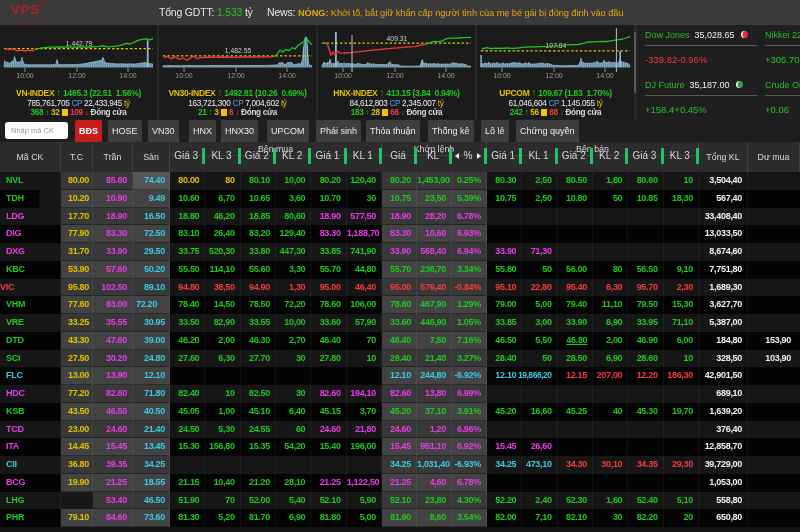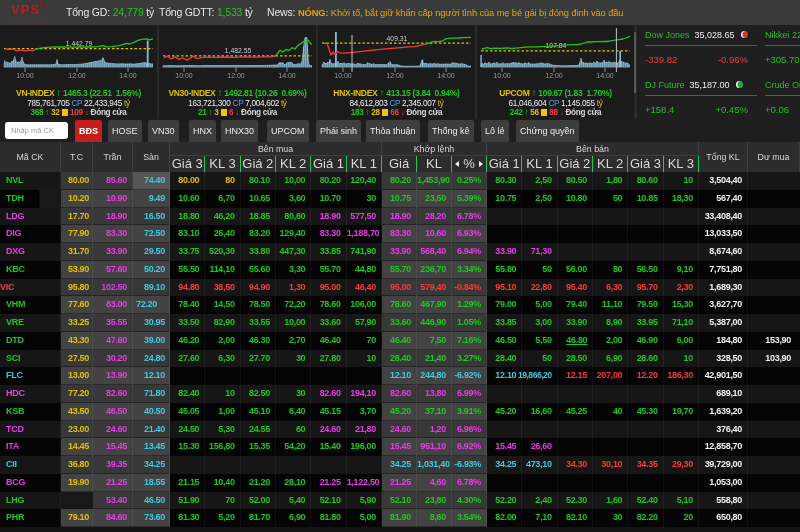--- a/index.html
+++ b/index.html
@@ -27,59 +27,58 @@
 
 
 #world { position:absolute; left:637px; top:0px; width:163px; height:94px; background:#1f1f1f; overflow:hidden; }
 .wcell { position:absolute; width:112px; }
 .wtop { position:relative; font-size:9px; line-height:11px; white-space:nowrap; }
 .wname { color:#2db92d; }
 .wval { color:#f0f0f0; margin-left:5px; }
 .wicon { display:inline-block; width:7px; height:7px; border-radius:50%; margin-left:6px;
   box-shadow:inset 1.5px 0 0 rgba(255,255,255,.9); }
 .wsep { height:1px; background:#5a5a5a; margin-top:4px; }
-.wchg { display:flex; justify-content:space-between; font-size:9.5px; margin-top:8px; white-space:nowrap; padding-right:9px; }
+.wchg { display:flex; font-size:9.5px; margin-top:8px; white-space:nowrap; padding-right:9px; }
 
 
 #tabbar { position:absolute; left:0; top:119px; width:800px; height:23px; background:#1e1e1e; }
 #skbox { position:absolute; left:5px; top:3px; width:63px; height:17px; background:#fff; border-radius:3px;
   color:#999; font-size:7.5px; line-height:17px; padding-left:6px; }
 .tab { position:absolute; top:1px; height:22px; line-height:22px; padding:0 4px; background:#3d3d3d;
   color:#ececec; font-size:9px; border-radius:2px 2px 0 0; white-space:nowrap; }
 .tab.act { background:#c41e1e; color:#fff; font-weight:bold; }
 
 
 #thead { position:absolute; left:0; top:142px; width:800px; height:30px; background:#2c2c2c; }
 .hspan { position:absolute; top:0; height:30px; line-height:30px; text-align:center; color:#d8d8d8;
   font-size:8.8px; border-right:1px solid #3e3e3e; }
 .hgrp { position:absolute; top:0; height:14px; line-height:15px; text-align:center; color:#d8d8d8;
   font-size:8.8px; border-right:1px solid #3e3e3e; border-bottom:1px solid #3e3e3e; }
-.hsub { position:absolute; top:14px; height:16px; line-height:16px; text-align:center; color:#d8d8d8;
-  font-size:13px; border-right:1px solid #22c55e; }
+.hsub { position:absolute; top:6px; height:16px; line-height:16px; text-align:center; color:#d8d8d8;
+  font-size:10px; border-right:3px solid #22c55e; }
 .tl { display:inline-block; width:0; height:0; border-top:3.5px solid transparent; border-bottom:3.5px solid transparent; border-right:4.5px solid #f0f0f0; }
 .tr { display:inline-block; width:0; height:0; border-top:3.5px solid transparent; border-bottom:3.5px solid transparent; border-left:4.5px solid #f0f0f0; }
 
 
 #tbody { position:absolute; left:0; top:0; }
 .row { position:absolute; left:0; width:800px; height:17.75px; }
 .c { position:absolute; top:0; height:17.75px; line-height:17.75px; font-size:9px; font-weight:bold;
   text-align:right; padding-right:5px; white-space:nowrap; letter-spacing:-0.3px; border-right:1px solid rgba(255,255,255,0.055); }
 .do { background:#161616; }
 .de { background:#040404; }
 .lo { background:#383838; box-shadow:inset 0 -1px 0 rgba(0,0,0,.35); }
 .le { background:#434343; box-shadow:inset 0 -1px 0 rgba(0,0,0,.35); }
 
 #foot { position:absolute; left:0; top:527px; width:800px; height:5px; background:#141414; }
 </style></head>
 <body>
 <div id="page">
 <div id="topbar">
   <div id="logo">VPS<span class="sub">SECURITIES</span></div>
       <div style="position:absolute;left:36px;top:1px;width:9px;height:9px;border:2px solid #7d1a12;border-bottom-color:transparent;border-left-color:transparent;border-radius:50%;transform:rotate(15deg);"></div>
-  <div class="tbt" style="left:66px;">Tổng GD: <span style="color:#21c421">24,779</span> tỷ</div>
   <div class="tbt" style="left:159px;">Tổng GDTT: <span style="color:#21c421">1,533</span> tỷ</div>
   <div class="tbt" style="left:267px;">News: <span style="color:#e3a50f;font-size:9.3px;letter-spacing:-0.1px;"><b>NÓNG:</b> Khởi tố, bắt giữ khẩn cấp người tình của mẹ bé gái bị đóng đinh vào đầu</span></div>
 </div>
 <div id="charts">
 <div class="panel" style="left:0px;">
 <svg width="157" height="58" viewBox="0 0 157 58">
           <path d="M4.0,42.0 L4.0,41.0 L4.5,35.5 L5.0,37.0 L6.0,37.4 L7.0,37.2 L8.0,37.4 L9.0,38.0 L10.0,38.4 L11.0,37.6 L12.0,36.0 L13.0,37.0 L14.0,34.0 L14.7,31.5 L15.5,35.0 L16.5,37.0 L17.5,37.4 L18.5,36.5 L19.5,37.4 L21.0,36.5 L22.0,32.0 L22.8,36.0 L23.5,38.0 L24.5,38.8 L24.0,39.6 L28.0,39.8 L34.0,39.8 L40.0,39.7 L46.0,39.8 L52.0,39.7 L55.0,39.5 L56.0,39.0 L57.0,34.5 L58.0,39.0 L59.0,39.6 L62.0,39.7 L68.0,39.6 L74.0,39.6 L78.0,39.4 L82.0,39.0 L86.0,38.4 L90.0,37.6 L94.0,36.8 L98.0,36.0 L101.0,35.4 L102.0,35.0 L103.0,32.5 L104.0,35.0 L105.0,37.4 L107.0,38.0 L110.0,38.4 L114.0,38.7 L118.0,38.9 L122.0,38.7 L126.0,39.0 L130.0,38.8 L134.0,39.0 L138.0,38.6 L141.0,38.2 L143.0,37.8 L145.0,37.4 L147.0,38.0 L149.0,38.6 L151.0,38.8 L153.0,39.0 L153.0,42.0 Z" fill="#86bddb" fill-opacity="0.62"></path>
           <path d="M4.0,42 L4.0,41.0 M5.9,42 L5.9,37.4 M7.8,42 L7.8,37.4 M9.7,42 L9.7,38.3 M11.6,42 L11.6,36.6 M13.5,42 L13.5,35.5 M15.4,42 L15.4,34.6 M17.3,42 L17.3,37.3 M19.2,42 L19.2,37.1 M21.1,42 L21.1,36.1 M23.0,42 L23.0,36.6 M24.9,42 L24.9,39.6 M26.8,42 L26.8,39.7 M28.7,42 L28.7,39.8 M30.6,42 L30.6,39.8 M32.5,42 L32.5,39.8 M34.4,42 L34.4,39.8 M36.3,42 L36.3,39.8 M38.2,42 L38.2,39.7 M40.1,42 L40.1,39.7 M42.0,42 L42.0,39.7 M43.9,42 L43.9,39.8 M45.8,42 L45.8,39.8 M47.7,42 L47.7,39.8 M49.6,42 L49.6,39.7 M51.5,42 L51.5,39.7 M53.4,42 L53.4,39.6 M55.3,42 L55.3,39.4 M57.2,42 L57.2,35.4 M59.1,42 L59.1,39.6 M61.0,42 L61.0,39.7 M62.9,42 L62.9,39.7 M64.8,42 L64.8,39.7 M66.7,42 L66.7,39.6 M68.6,42 L68.6,39.6 M70.5,42 L70.5,39.6 M72.4,42 L72.4,39.6 M74.3,42 L74.3,39.6 M76.2,42 L76.2,39.5 M78.1,42 L78.1,39.4 M80.0,42 L80.0,39.2 M81.9,42 L81.9,39.0 M83.8,42 L83.8,38.7 M85.7,42 L85.7,38.4 M87.6,42 L87.6,38.1 M89.5,42 L89.5,37.7 M91.4,42 L91.4,37.3 M93.3,42 L93.3,36.9 M95.2,42 L95.2,36.6 M97.1,42 L97.1,36.2 M99.0,42 L99.0,35.8 M100.9,42 L100.9,35.4 M102.8,42 L102.8,33.0 M104.7,42 L104.7,36.7 M106.6,42 L106.6,37.9 M108.5,42 L108.5,38.2 M110.4,42 L110.4,38.4 M112.3,42 L112.3,38.6 M114.2,42 L114.2,38.7 M116.1,42 L116.1,38.8 M118.0,42 L118.0,38.9 M119.9,42 L119.9,38.8 M121.8,42 L121.8,38.7 M123.7,42 L123.7,38.8 M125.6,42 L125.6,39.0 M127.5,42 L127.5,38.9 M129.4,42 L129.4,38.8 M131.3,42 L131.3,38.9 M133.2,42 L133.2,39.0 M135.1,42 L135.1,38.9 M137.0,42 L137.0,38.7 M138.9,42 L138.9,38.5 M140.8,42 L140.8,38.2 M142.7,42 L142.7,37.9 M144.6,42 L144.6,37.5 M146.5,42 L146.5,37.9 M148.4,42 L148.4,38.4 M150.3,42 L150.3,38.7 M152.2,42 L152.2,38.9" stroke="#86bddb" stroke-opacity="0.75" stroke-width="1.1" fill="none"></path>
           <path d="M4.0,41.0 L4.5,35.5 L5.0,37.0 L6.0,37.4 L7.0,37.2 L8.0,37.4 L9.0,38.0 L10.0,38.4 L11.0,37.6 L12.0,36.0 L13.0,37.0 L14.0,34.0 L14.7,31.5 L15.5,35.0 L16.5,37.0 L17.5,37.4 L18.5,36.5 L19.5,37.4 L21.0,36.5 L22.0,32.0 L22.8,36.0 L23.5,38.0 L24.5,38.8 L24.0,39.6 L28.0,39.8 L34.0,39.8 L40.0,39.7 L46.0,39.8 L52.0,39.7 L55.0,39.5 L56.0,39.0 L57.0,34.5 L58.0,39.0 L59.0,39.6 L62.0,39.7 L68.0,39.6 L74.0,39.6 L78.0,39.4 L82.0,39.0 L86.0,38.4 L90.0,37.6 L94.0,36.8 L98.0,36.0 L101.0,35.4 L102.0,35.0 L103.0,32.5 L104.0,35.0 L105.0,37.4 L107.0,38.0 L110.0,38.4 L114.0,38.7 L118.0,38.9 L122.0,38.7 L126.0,39.0 L130.0,38.8 L134.0,39.0 L138.0,38.6 L141.0,38.2 L143.0,37.8 L145.0,37.4 L147.0,38.0 L149.0,38.6 L151.0,38.8 L153.0,39.0" stroke="#b5daee" stroke-opacity="0.65" stroke-width="0.8" fill="none"></path>
           <rect x="146.8" y="15.5" width="1.8" height="26.5" fill="#8ec3e2" fill-opacity="0.95"></rect>

